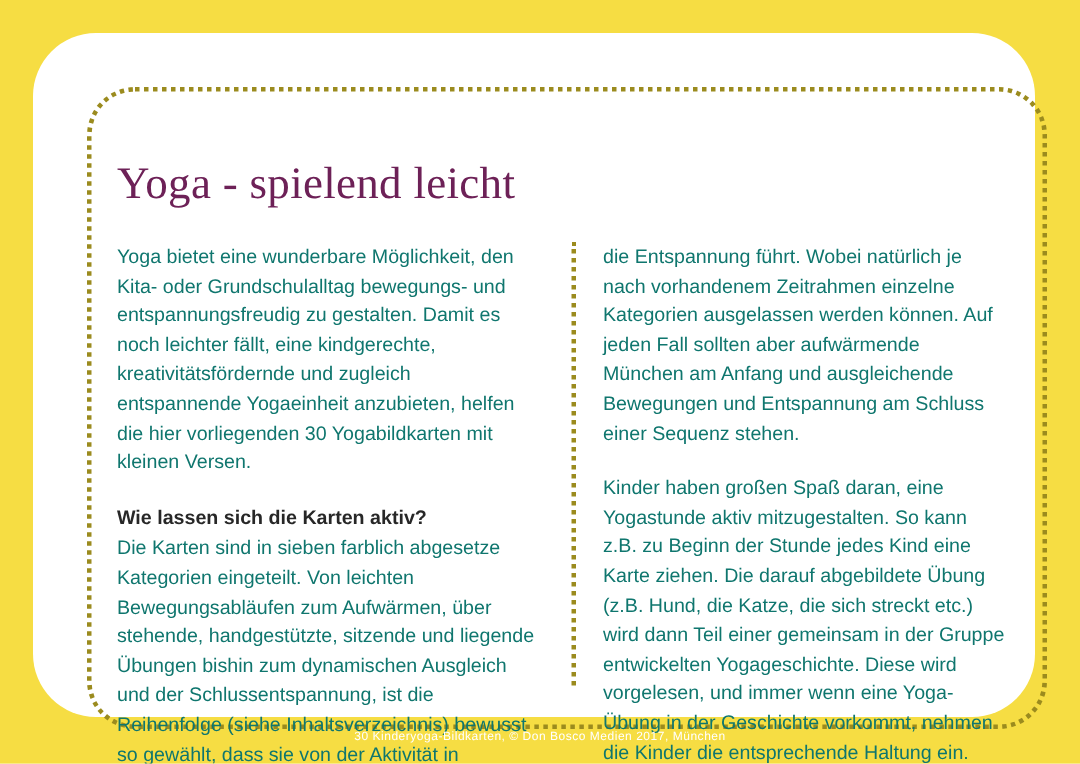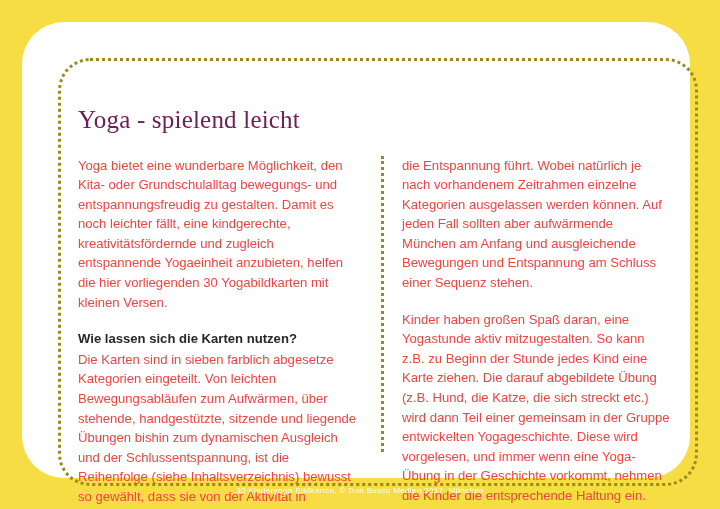--- a/index.html
+++ b/index.html
@@ -50,21 +50,21 @@
     position: absolute;
     left: 56px;
     top: 84px;
     width: 620px;
     height: 360px;
   }
 
   .title {
     margin: 0 0 22px 0;
     font-family: "Liberation Serif", serif;
-    font-size: 25px;
+    font-size: 30px;
     font-weight: normal;
     color: #6d2157;
     letter-spacing: 0.2px;
     line-height: 1.1;
   }
 
   .columns {
     position: relative;
     display: flex;
     gap: 0;
@@ -84,21 +84,21 @@
     top: 0px;
     width: 0;
     height: 296px;
     border-left: 3px dotted #9b8b1e;
   }
 
   p {
     margin: 0 0 17px 0;
     font-size: 13.1px;
     line-height: 19.6px;
-    color: #ef4444;
+    color: #0f766e;
     font-family: "Liberation Sans", sans-serif;
   }
   p:last-child { margin-bottom: 16px; }
 
   .subhead {
     margin: 0 0 1px 0;
     font-size: 13.1px;
     line-height: 19.6px;
     font-weight: bold;
     color: #272727;
@@ -128,21 +128,21 @@
     <div class="content">
 
       <h1 class="title">Yoga - spielend leicht</h1>
 
       <div class="columns">
 
         <div class="divider"></div>
 
         <div class="col col-left">
           <p>Yoga bietet eine wunderbare Möglichkeit, den Kita- oder Grundschulalltag bewegungs- und entspannungsfreudig zu gestalten. Damit es noch leichter fällt, eine kindgerechte, kreativitätsfördernde und zugleich entspannende Yogaeinheit anzubieten, helfen die hier vorliegenden 30 Yogabildkarten mit kleinen Versen.</p>
-          <p class="subhead">Wie lassen sich die Karten nutzen?</p>
+          <p class="subhead">Wie lassen sich die Karten aktiv?</p>
           <p>Die Karten sind in sieben farblich abgesetze Kategorien eingeteilt. Von leichten Bewegungsabläufen zum Aufwärmen, über stehende, handgestützte, sitzende und liegende Übungen bishin zum dynamischen Ausgleich und der Schlussentspannung, ist die Reihenfolge (siehe Inhaltsverzeichnis) bewusst so gewählt, dass sie von der Aktivität in</p>
         </div>
 
         <div class="col col-right">
           <p>die Entspannung führt. Wobei natürlich je nach vorhandenem Zeitrahmen einzelne Kategorien ausgelassen werden können. Auf jeden Fall sollten aber aufwärmende München am Anfang und ausgleichende Bewegungen und Entspannung am Schluss einer Sequenz stehen.</p>
           <p>Kinder haben großen Spaß daran, eine Yogastunde aktiv mitzugestalten. So kann z.B. zu Beginn der Stunde jedes Kind eine Karte ziehen. Die darauf abgebildete Übung (z.B. Hund, die Katze, die sich streckt etc.) wird dann Teil einer gemeinsam in der Gruppe entwickelten Yogageschichte. Diese wird vorgelesen, und immer wenn eine Yoga-Übung in der Geschichte vorkommt, nehmen die Kinder die entsprechende Haltung ein.</p>
         </div>
 
       </div>
     </div>

